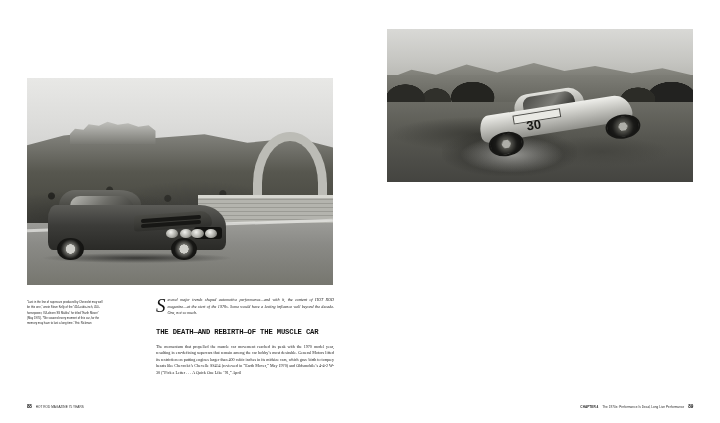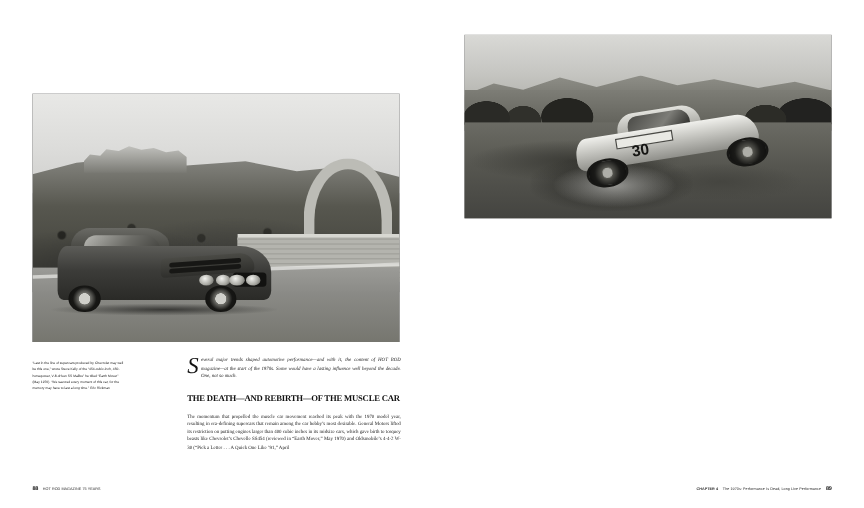--- a/index.html
+++ b/index.html
@@ -268,21 +268,21 @@
     font-size: 19px;
     line-height: .82;
     padding: 1px 2px 0 0;
     color: #111;
   }
   .italic-intro {
     font-style: italic;
     text-align: justify;
   }
   .section-head {
-    font-family: Liberation Serif, serif;
+    font-family: Liberation Mono, monospace;
     font-weight: 700;
     font-size: 7.2px;
     letter-spacing: -0.15px;
     color: #111;
     margin: 10px 0 5px 0;
     text-align: left;
   }
   .body-para { margin: 0 0 4px 0; }
 
   

